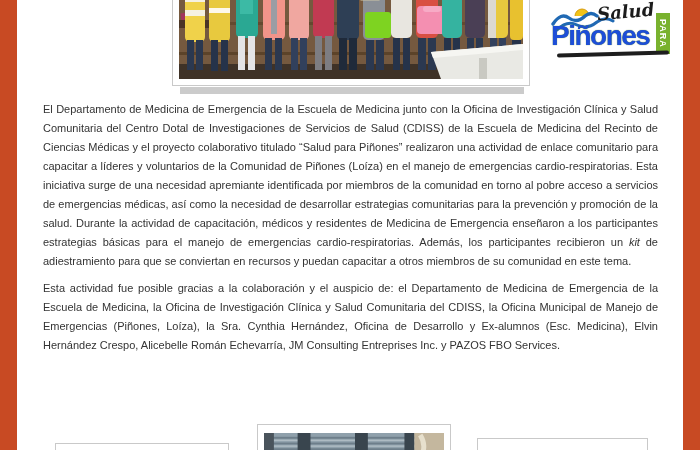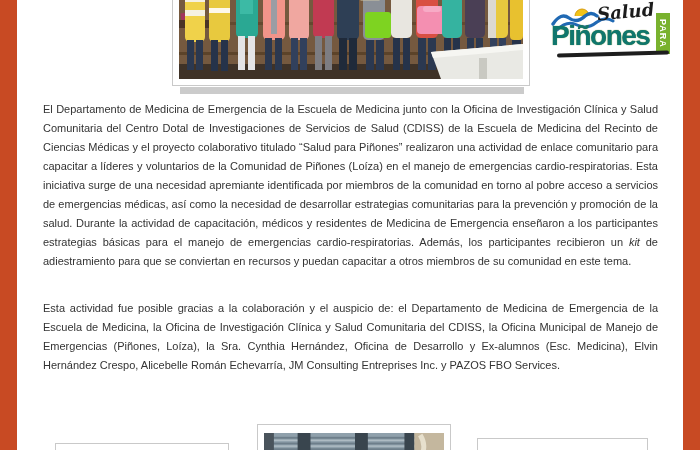--- a/index.html
+++ b/index.html
@@ -19,34 +19,34 @@
   .top-shadow{position:absolute;left:180px;top:87px;width:344px;height:7px;
               background:#cbcbcb;}
 
   
   .logo{position:absolute;left:551px;top:2px;width:126px;height:58px;}
   .logo .mark{position:absolute;left:0;top:2px;width:66px;height:28px;}
   .logo .salud{position:absolute;left:46px;top:-2px;width:80px;
                font-family:"DejaVu Serif",serif;font-style:italic;font-weight:bold;
                font-size:18px;color:#1c1c1c;transform:rotate(-5deg);}
   .logo .pinones{position:absolute;left:0px;top:20px;font-size:28px;font-weight:bold;
-               color:#0f766e;letter-spacing:-1.5px;line-height:28px;
+               color:#1d4ed8;letter-spacing:-1.5px;line-height:28px;
                text-shadow:0 0 1px #55801c;}
   .logo .para-box{position:absolute;left:105px;top:11px;width:14px;height:41px;
                background:#79B22E;color:#fff;font-size:9px;font-weight:bold;
                writing-mode:vertical-rl;text-align:center;letter-spacing:1px;
                line-height:14px;}
   .logo .brush{position:absolute;left:6px;top:50px;width:112px;height:4px;
                background:#1e1e1e;border-radius:2px;transform:rotate(-1.5deg);}
 
   
   .article{position:absolute;left:43px;top:100px;width:615px;color:#333;
            font-size:11px;line-height:19px;text-align:justify;}
   .article p{margin:0;}
-  .article p + p{margin-top:28px;}
+  .article p + p{margin-top:8px;}
 
   
   .bottom-left-frame{left:55px;top:443px;width:174px;height:40px;}
   .bottom-center-frame{left:257px;top:424px;width:194px;height:60px;padding:8px 6px;}
   .bottom-center-frame .photo{width:100%;height:100%;overflow:hidden;}
   .bottom-center-frame svg{display:block;width:100%;height:100%;}
   .bottom-right-frame{left:477px;top:438px;width:171px;height:40px;}
 </style>
 </head>
 <body>

